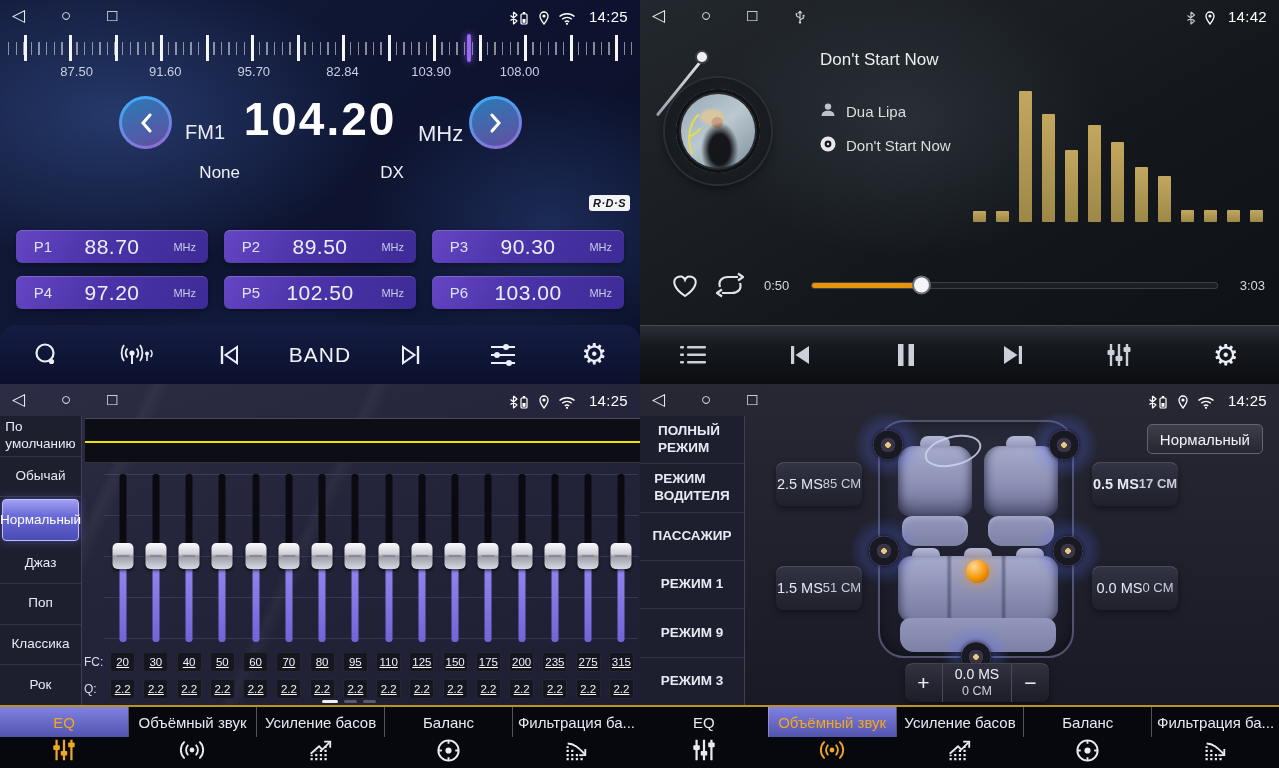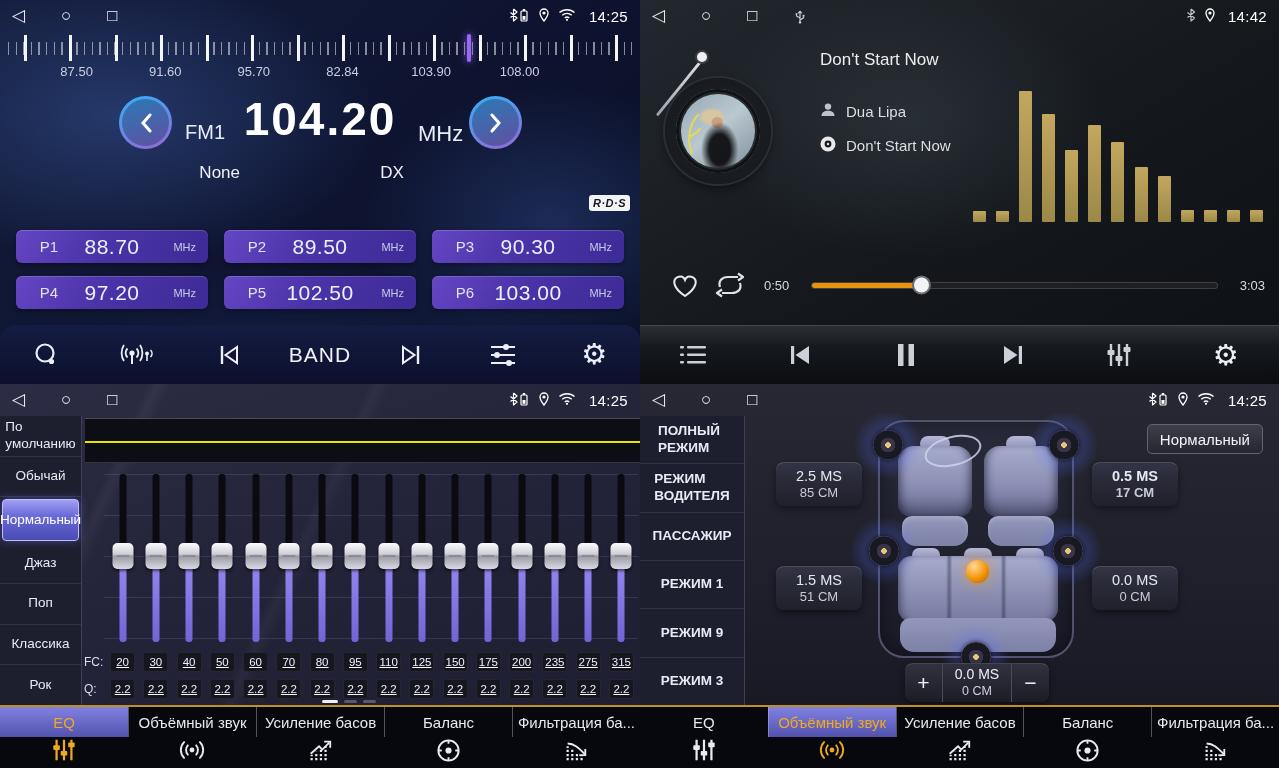--- a/index.html
+++ b/index.html
@@ -24,21 +24,21 @@
   #q-surround{ left:640px; top:384px; width:639px; height:384px;
     background:
       radial-gradient(ellipse 420px 140px at 55% 108%, rgba(125,130,165,.16), transparent 62%),
       linear-gradient(180deg,#272834 0%,#1e1f2b 55%,#15161f 100%); }
 
   
   .sb { position:absolute; left:0; right:0; top:0; height:32px; display:flex; align-items:center; padding:0 12px; }
   .sb .navg { display:flex; gap:36px; font-size:17px; color:#f2f3f7; }
   .sb .navg span { line-height:32px; }
   .sb .spacer { flex:1; }
-  .sb .right { display:flex; align-items:flex-start; gap:9px; }
+  .sb .right { display:flex; align-items:flex-end; gap:9px; }
   .sb .time { font-size:15px; color:#fff; margin-left:4px; letter-spacing:.3px; }
   .sb svg { display:block; }
 
   
   .scale { position:absolute; left:8px; right:8px; top:34px; height:30px; }
   .ticks-minor { position:absolute; left:0; right:0; top:8px; height:13px;
     background:repeating-linear-gradient(90deg, rgba(255,255,255,.5) 0 1.5px, transparent 1.5px 7.6px); }
   .ticks-major { position:absolute; left:0; right:0; top:1px; height:26px;
     background:repeating-linear-gradient(90deg, rgba(255,255,255,.95) 0 2.5px, transparent 2.5px 45.5px);
     background-position-x:16px; }
@@ -65,21 +65,21 @@
   .dx-lbl  { position:absolute; left:370px; top:163px; width:44px; text-align:center; font-size:17px; color:#eef0f8; }
   .rds-badge { position:absolute; right:10px; top:195px; background:#f2f3f5; color:#14161c;
     font-size:11px; font-weight:bold; font-style:italic; padding:2px 4px; border-radius:3px; letter-spacing:.5px; }
 
   .presets { position:absolute; left:16px; right:16px; top:230px; display:grid;
     grid-template-columns:repeat(3,1fr); column-gap:16px; row-gap:13px; }
   .preset { height:33px; border-radius:6px; border:none; cursor:pointer;
     background:linear-gradient(120deg,#6546c4 0%,#4b33a8 45%,#3d2b96 100%);
     box-shadow:inset 0 1px 0 rgba(255,255,255,.18), 0 2px 4px rgba(0,0,10,.35);
     display:flex; align-items:center; padding:0 12px; color:#fff; }
-  .preset .pid { font-size:15px; color:#dfe2f4; width:30px; text-align:right; }
+  .preset .pid { font-size:15px; color:#dfe2f4; width:30px; text-align:center; }
   .preset .pfreq { flex:1; text-align:center; font-size:21px; font-weight:300; color:#edeffa; letter-spacing:.5px; }
   .preset .punit { font-size:11px; color:#c6cae8; width:30px; text-align:right; }
 
   .radio-toolbar { position:absolute; left:0; right:0; bottom:0; height:59px;
     background:linear-gradient(180deg,#141c42 0%,#0b102b 100%);
     border-radius:16px 16px 0 0; display:flex; align-items:center; justify-content:space-around;
     color:#eceef8; }
   .radio-toolbar .tbtn { display:flex; align-items:center; justify-content:center; width:60px; height:48px; cursor:pointer; }
   .band-text { font-size:21px; letter-spacing:1px; color:#f0f2fa; }
   .gear-glyph { font-size:29px; line-height:1; color:#eceef8; }
@@ -181,21 +181,21 @@
   .tab.selected .tab-label { background:linear-gradient(180deg,#8181e2 0%,#5252ae 100%); color:#f2a91c; }
   .tab.selected .tab-icon { color:#f0a81c; }
 
   
   .profile-btn { position:absolute; right:16px; top:40px; min-width:104px; height:30px;
     background:linear-gradient(180deg,#3e3e4a 0%,#262630 100%); border:1px solid #64646f; border-radius:5px;
     color:#f2f2f8; font-size:15px; display:flex; align-items:center; justify-content:center; padding:0 12px; cursor:pointer; }
   .delay-panel { position:absolute; width:86px; height:44px; border-radius:8px;
     background:linear-gradient(180deg,#323344 0%,#1f2029 100%);
     border-top:1px solid rgba(255,255,255,.2); box-shadow:0 3px 7px rgba(0,0,0,.45);
-    display:flex; flex-direction:column; align-items:center; justify-content:center; line-height:1.3; }
+    display:flex; flex-direction:row; align-items:center; justify-content:center; line-height:1.3; }
   .delay-panel .ms { font-size:14.5px; color:#e6e8f4; }
   .delay-panel .cm { font-size:13px; color:#c9cbda; }
   #dp-fl { left:136px; top:78px; } #dp-fr { left:452px; top:78px;font-weight:bold; }
   #dp-rl { left:136px; top:182px; } #dp-rr { left:452px; top:182px; }
 
   .cabin { position:absolute; left:238px; top:36px; width:196px; height:238px; border-radius:26px;
     border:2px solid #51536e; background:linear-gradient(180deg, rgba(44,46,66,.5), rgba(24,25,38,.55));
     box-shadow:inset 0 0 18px rgba(0,0,0,.45); }
   .seat { position:absolute; }
   .seat .headrest { position:absolute; top:0; left:50%; transform:translateX(-50%); width:30px; height:16px;

